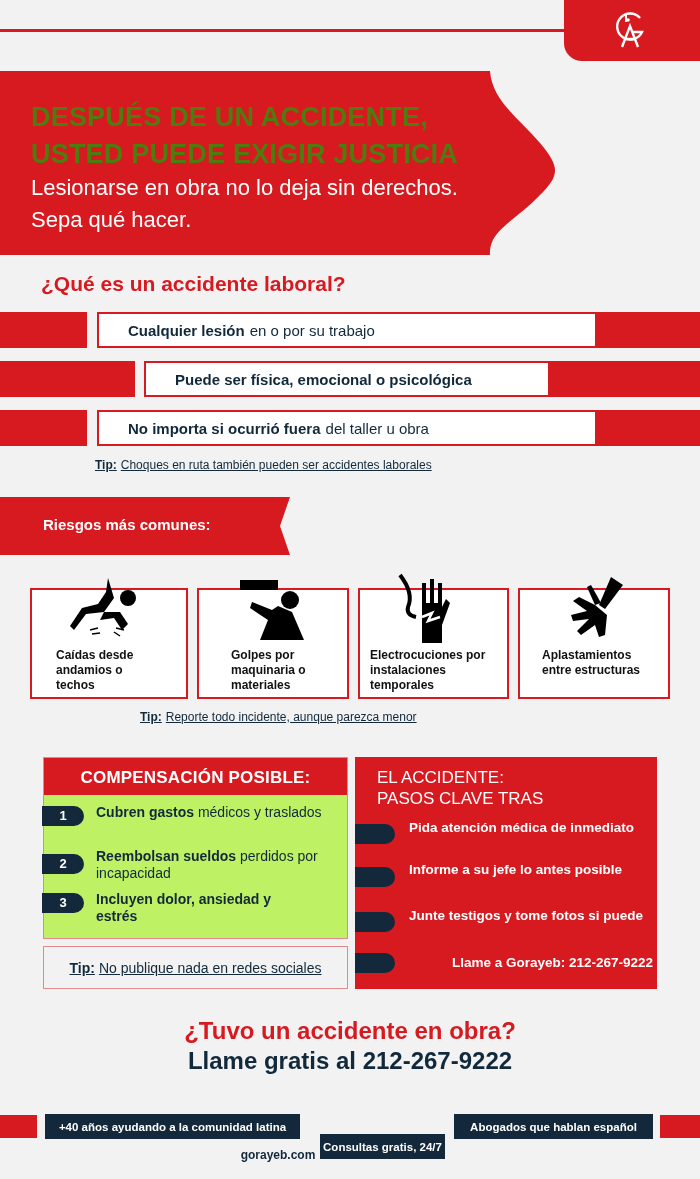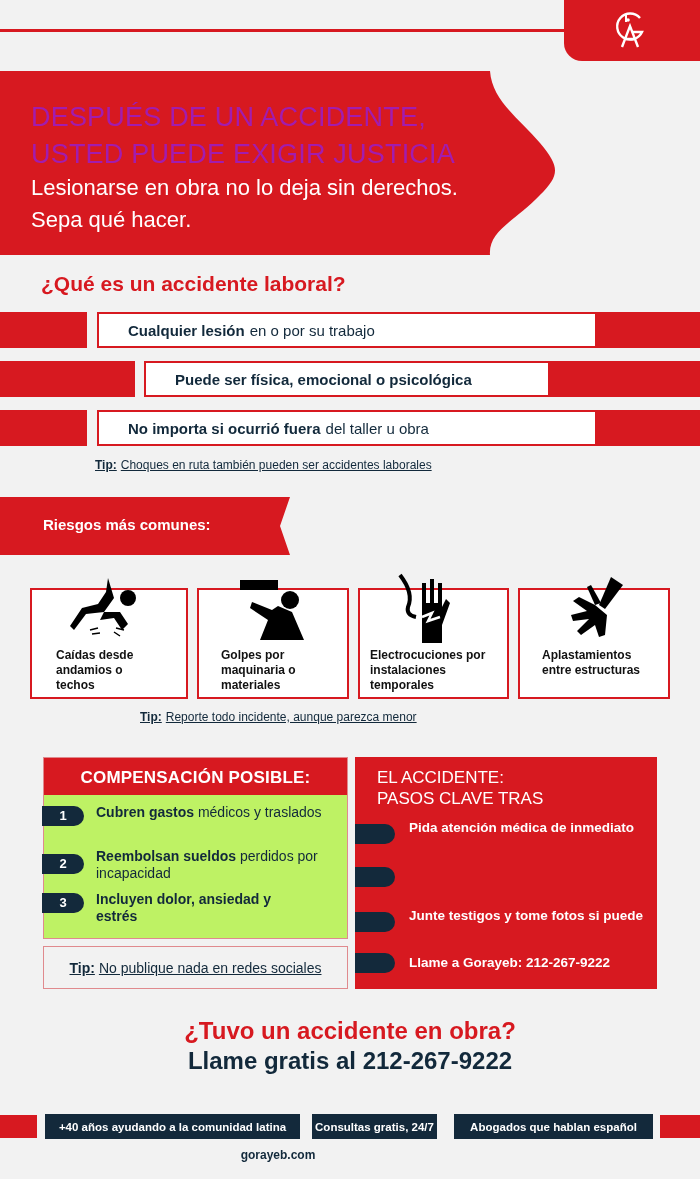--- a/index.html
+++ b/index.html
@@ -7,21 +7,21 @@
   body { position: relative; font-family: "Liberation Sans", "DejaVu Sans", sans-serif; color: #12293b; }
   .abs { position: absolute; }
 
   
   .top-rule { left: 0; top: 29px; width: 570px; height: 3px; background: #d71920; }
   .logo-tab { left: 564px; top: 0; width: 136px; height: 61px; background: #d71920; border-bottom-left-radius: 18px; }
   .logo-tab svg { position: absolute; left: 48px; top: 8px; }
 
   .hero { left: 0; top: 71px; width: 560px; height: 184px; }
   .hero svg { position: absolute; left: 0; top: 0; }
-  .hero-title { position: absolute; left: 31px; top: 28px; color: #a21caf; font-weight: normal; font-size: 27px; line-height: 37px; letter-spacing: 0.2px; }
+  .hero-title { position: absolute; left: 31px; top: 28px; color: #4d7c0f; font-weight: bold; font-size: 27px; line-height: 37px; letter-spacing: 0.2px; }
   .hero-sub { position: absolute; left: 31px; top: 101px; color: #fff; font-size: 22px; line-height: 32px; width: 430px; }
 
   
   .q-title { left: 41px; top: 272px; color: #d71920; font-size: 21px; font-weight: bold; }
   .strip { background: #d71920; height: 36px; }
   .fact { background: #fff; border: 2px solid #d71920; height: 36px; display: flex; align-items: center; font-size: 15px; color: #12293b; }
   .fact b { font-weight: 900; margin-right: 5px; }
   .tip-line { font-size: 12px; color: #12293b; text-decoration: underline; }
   .tip-line b { font-weight: 900; margin-right: 4px; }
 
@@ -114,21 +114,21 @@
   <div class="lbl" style="padding:0 24px;">Caídas desde andamios o techos</div>
 </div>
 <svg class="risk-icon" style="left:68px;top:578px;" width="80" height="62" viewBox="0 0 80 62">
   <circle cx="60" cy="20" r="8" fill="#000"></circle>
   <path d="M40 0 L46 20 L36 34 L18 36 L6 52 L2 48 L14 30 L30 26 L38 14 Z" fill="#000"></path>
   <path d="M36 34 L52 34 L60 46 L54 52 L46 40 L32 42 Z" fill="#000"></path>
   <path d="M22 52 L30 50 M24 56 L32 55 M46 54 L52 58 M48 50 L56 52" stroke="#000" stroke-width="1.5"></path>
 </svg>
 
 <div class="abs risk-card" style="left:197px;width:152px;">
-  <div class="lbl" style="padding:0 22px;">Golpes por maquinaria o materiales</div>
+  <div class="lbl" style="padding:0 32px;">Golpes por maquinaria o materiales</div>
 </div>
 <svg class="risk-icon" style="left:238px;top:578px;" width="70" height="62" viewBox="0 0 70 62">
   <rect x="2" y="2" width="38" height="10" fill="#000"></rect>
   <circle cx="52" cy="22" r="9" fill="#000"></circle>
   <path d="M14 24 L34 32 L40 28 L54 34 L66 62 L22 62 L30 42 L12 30 Z" fill="#000"></path>
 </svg>
 
 <div class="abs risk-card" style="left:358px;width:151px;">
   <div class="lbl" style="padding:0 10px;">Electrocuciones por instalaciones temporales</div>
 </div>
@@ -179,30 +179,31 @@
 <div class="abs pasos-box">
   <div class="pasos-title">
     <div>EL ACCIDENTE:</div>
     <div>PASOS CLAVE TRAS</div>
   </div>
 
   <div class="step-pill" style="top:67px;"></div>
   <div class="step-text" style="top:62px;">Pida atención médica de inmediato</div>
 
   <div class="step-pill" style="top:110px;"></div>
+  <div class="step-text" style="top:104px;">Informe a su jefe lo antes posible</div>
 
   <div class="step-pill" style="top:155px;"></div>
   <div class="step-text" style="top:150px;">Junte testigos y tome fotos si puede</div>
 
   <div class="step-pill" style="top:196px;"></div>
-  <div class="step-text" style="top:197px;">Llame a Gorayeb: 212-267-9222</div>
+  <div class="step-text" style="top:197px;margin-left:43px;">Llame a Gorayeb: 212-267-9222</div>
 </div>
 
 <div class="abs cta1">¿Tuvo un accidente en obra?</div>
 <div class="abs cta2">Llame gratis al 212-267-9222</div>
 
 <div class="abs foot-red" style="left:0;width:37px;"></div>
 <div class="abs badge" style="left:45px;width:255px;">+40 años ayudando a la comunidad latina</div>
-<div class="abs badge" style="left:312px;width:125px;">Consultas gratis, 24/7</div>
+<div class="abs badge" style="left:320px;width:125px;margin-top:20px;">Consultas gratis, 24/7</div>
 <div class="abs badge" style="left:454px;width:199px;">Abogados que hablan español</div>
 <div class="abs foot-red" style="left:660px;width:40px;"></div>
 
 <div class="abs site">gorayeb.com</div>
 
 </body></html>

